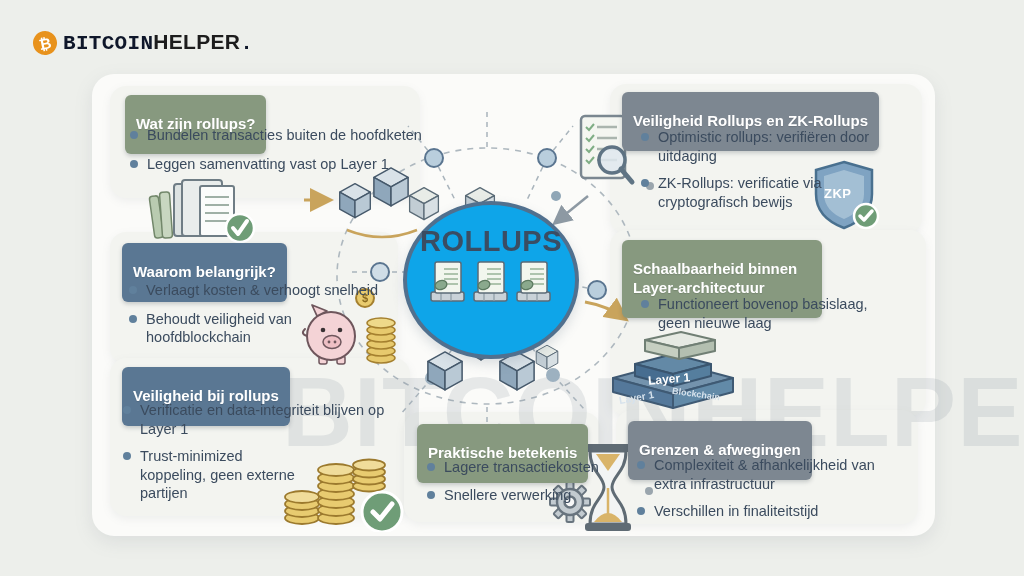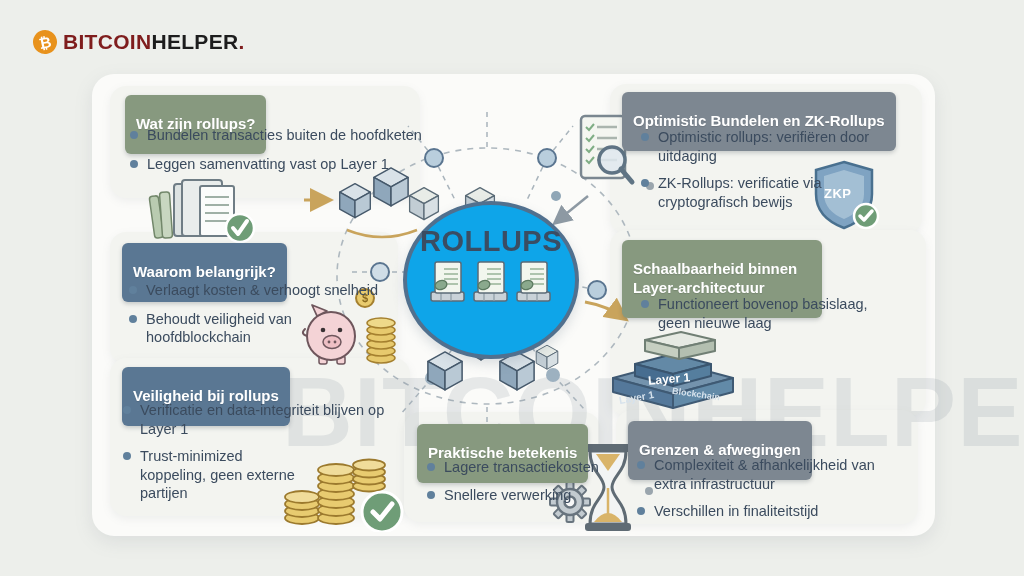--- a/index.html
+++ b/index.html
@@ -25,21 +25,21 @@
   .hdr-green{background:#87997F;}
   .hdr-blue{background:#5A7793;}
   .hdr-grey{background:#7D8791;}
   .bullets{position:absolute;display:flex;flex-direction:column;z-index:5;}
   .bullet{display:flex;gap:9px;font-size:14.5px;color:#3b4b5e;line-height:1.28;}
   .bullet .dot{width:8px;height:8px;border-radius:50%;background:#60809c;margin-top:5px;flex:none;}
   .logo{position:absolute;left:33px;top:30px;display:flex;align-items:center;gap:6px;z-index:6;}
   .logo-disc{width:24px;height:24px;border-radius:50%;background:#e8921c;color:#fff;display:flex;
              align-items:center;justify-content:center;font-size:15px;font-weight:800;transform:rotate(-12deg);}
   .logo-text{font-size:21px;font-weight:800;letter-spacing:.3px;}
-  .logo-orange{color:#7f1d1d;} .logo-black{color:#1d1d1d;}
+  .logo-orange{color:#0f172a;font-family:Liberation Mono, monospace;} .logo-black{color:#1d1d1d;}
   .stack-label{position:absolute;z-index:5;font-weight:700;color:#fff;white-space:nowrap;}
   .zkp-label{position:absolute;z-index:5;font-weight:800;color:#fff;font-size:13px;letter-spacing:.5px;}
 </style>
 </head>
 <body>
 
 <div class="stage">
 
   <div class="main-panel"></div>
 
@@ -167,21 +167,21 @@
             <line x1="15" y1="14" x2="29" y2="14"></line>
           <line x1="15" y1="19" x2="29" y2="19"></line>
             <line x1="15" y1="24" x2="29" y2="24"></line>
         </g>
         <ellipse cx="12" cy="25" rx="6" ry="4.5" fill="#8aa98d" stroke="#5c7a60" stroke-width="1.3" transform="rotate(-20 12 25)"></ellipse>
       </svg>
     </div>
   </div>
 
   <div class="box-header hdr-green" style="left:125px;top:95px;">Wat zijn rollups?</div>
-  <div class="box-header hdr-grey" style="left:622px;top:92px;">Optimistic Bundelen en ZK-Rollups</div>
+  <div class="box-header hdr-grey" style="left:622px;top:92px;">Veiligheid Rollups en ZK-Rollups</div>
   <div class="box-header hdr-blue" style="left:122px;top:243px;">Waarom belangrijk?</div>
   <div class="box-header hdr-green" style="left:622px;top:240px;width:178px;white-space:normal;">Schaalbaarheid binnen Layer-architectuur</div>
   <div class="box-header hdr-blue" style="left:122px;top:367px;">Veiligheid bij rollups</div>
   <div class="box-header hdr-green" style="left:417px;top:424px;">Praktische betekenis</div>
   <div class="box-header hdr-grey" style="left:628px;top:421px;">Grenzen &amp; afwegingen</div>
 
   <div class="bullets" style="left:130px;top:126px;gap:10px;">
     <div class="bullet">
         <span class="dot"></span>
         <span style="max-width:290px;">Bundelen transacties buiten de hoofdketen</span>

